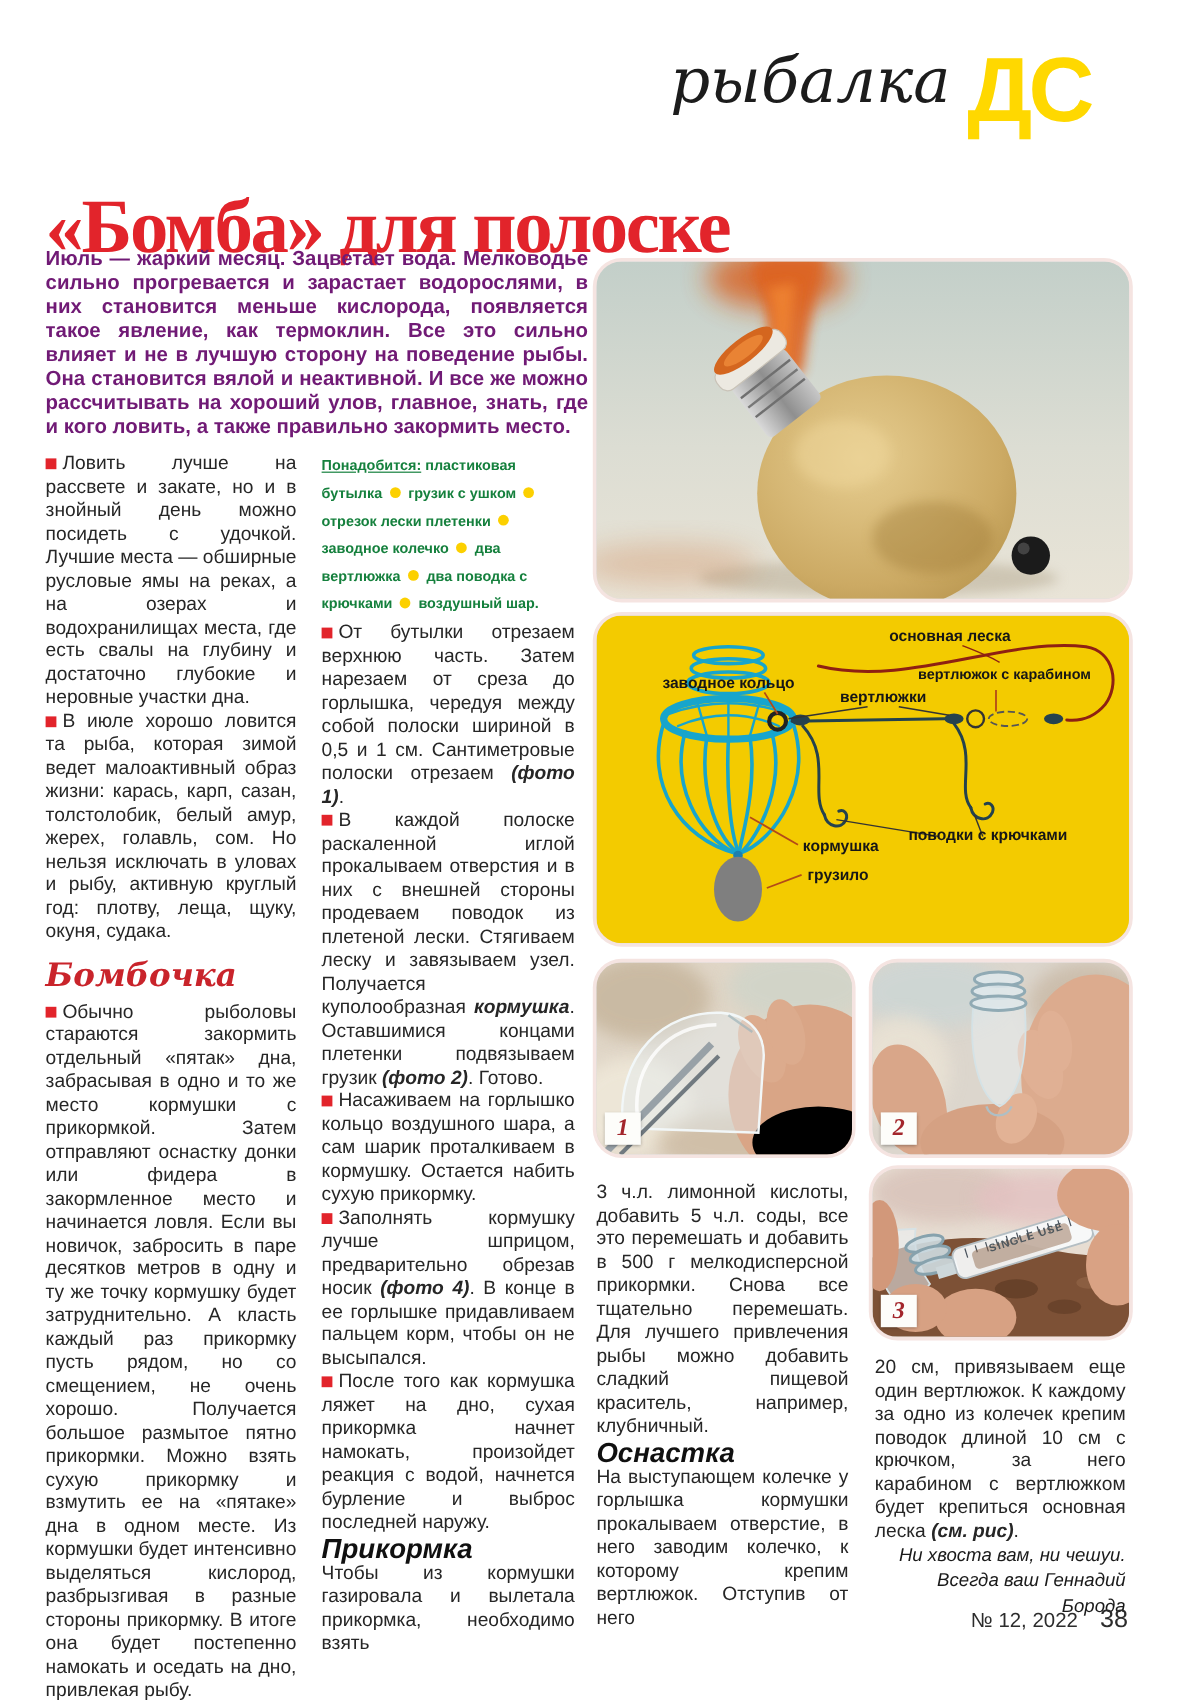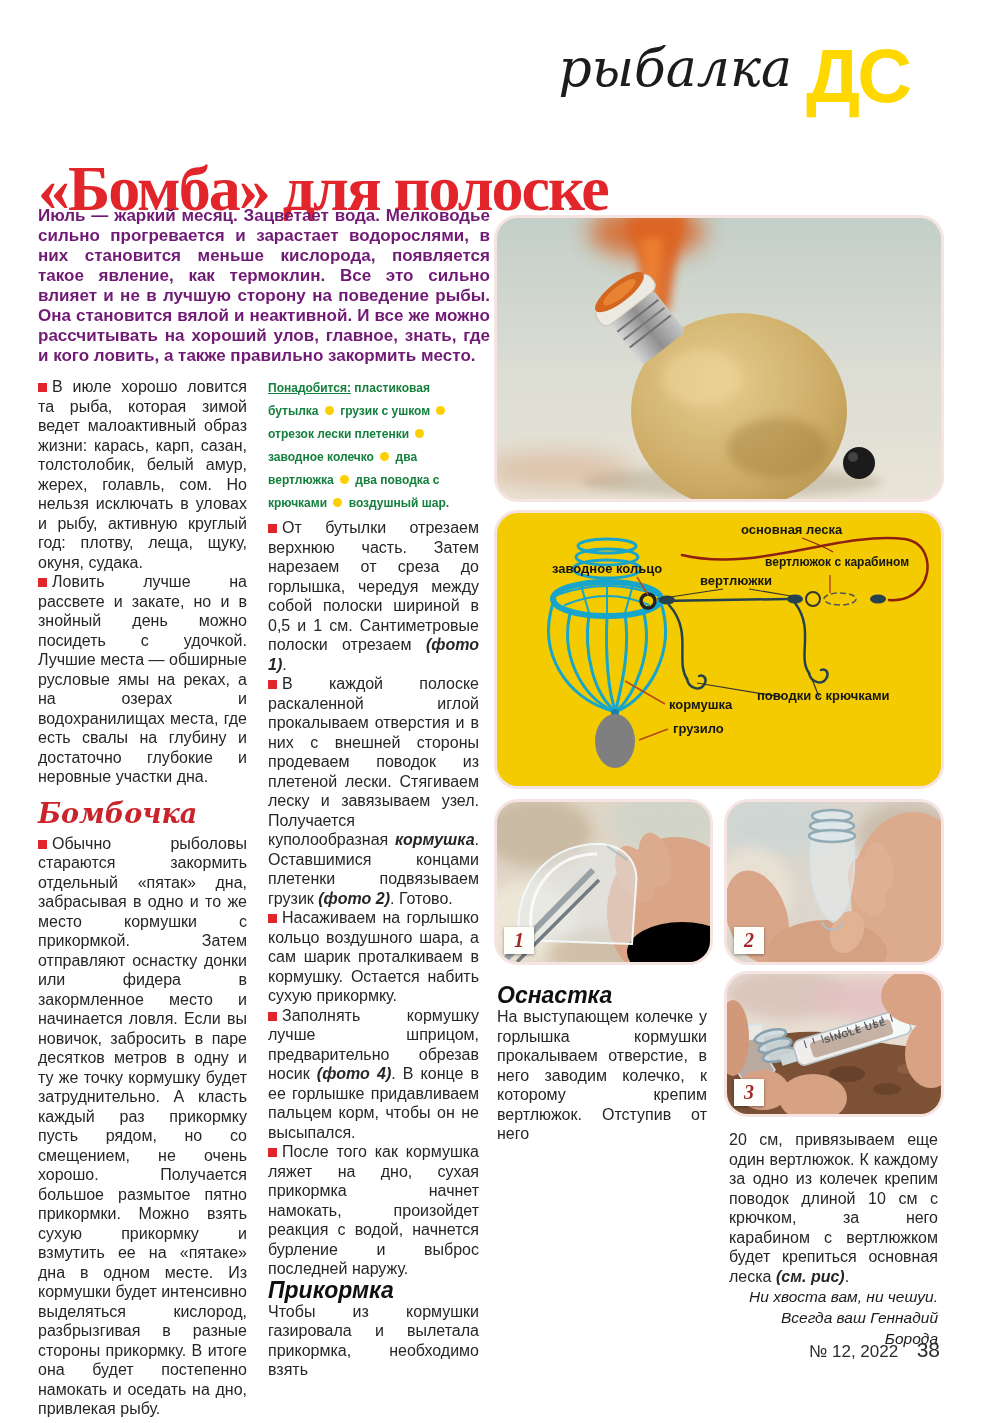--- a/index.html
+++ b/index.html
@@ -53,36 +53,37 @@
 <body>
 
 <div class="page">
 
   <div class="script-name">рыбалка</div>
   <div class="logo">ДС</div>
   <h1 class="title">«Бомба» для полоске</h1>
   <div class="lead">Июль — жаркий месяц. Зацветает вода. Мелководье сильно прогревается и зарастает водорослями, в них становится меньше кислорода, появляется такое явление, как термоклин. Все это сильно влияет и не в лучшую сторону на поведение рыбы. Она становится вялой и неактивной. И все же можно рассчитывать на хороший улов, главное, знать, где и кого ловить, а также правильно закормить место.</div>
 
   <div class="col col1">
+      <p class="body-p"><span class="rsq"></span><span>Ловить лучше на рассвете и закате, но и в знойный день можно посидеть с удочкой. Лучшие места — обширные русловые ямы на реках, а на озерах и водохранилищах места, где есть свалы на глубину и достаточно глубокие и неровные участки дна.</span></p>
       <p class="body-p"><span class="rsq"></span><span>В июле хорошо ловится та рыба, которая зимой ведет малоактивный образ жизни: карась, карп, сазан, толстолобик, белый амур, жерех, голавль, сом. Но нельзя исключать в уловах и рыбу, активную круглый год: плотву, леща, щуку, окуня, судака.</span></p>
-      <p class="body-p"><span class="rsq"></span><span>Ловить лучше на рассвете и закате, но и в знойный день можно посидеть с удочкой. Лучшие места — обширные русловые ямы на реках, а на озерах и водохранилищах места, где есть свалы на глубину и достаточно глубокие и неровные участки дна.</span></p>
       <h2 class="script-h"><span>Бомбочка</span></h2>
       <p class="body-p"><span class="rsq"></span><span>Обычно рыболовы стараются закормить отдельный «пятак» дна, забрасывая в одно и то же место кормушки с прикормкой. Затем отправляют оснастку донки или фидера в закормленное место и начинается ловля. Если вы новичок, забросить в паре десятков метров в одну и ту же точку кормушку будет затруднительно. А класть каждый раз прикормку пусть рядом, но со смещением, не очень хорошо. Получается большое размытое пятно прикормки. Можно взять сухую прикормку и взмутить ее на «пятаке» дна в одном месте. Из кормушки будет интенсивно выделяться кислород, разбрызгивая в разные стороны прикормку. В итоге она будет постепенно намокать и оседать на дно, привлекая рыбу.</span></p>
     </div>
   <div class="col col2">
       <p class="needed"><span class="b u">Понадобится:</span><span class="b"> пластиковая бутылка </span><span class="ydot"></span><span class="b"> грузик с ушком </span><span class="ydot"></span><span class="b"> отрезок лески плетенки </span><span class="ydot"></span><span class="b"> заводное колечко </span><span class="ydot"></span><span class="b"> два вертлюжка </span><span class="ydot"></span><span class="b"> два поводка с крючками </span><span class="ydot"></span><span class="b"> воздушный шар.</span></p>
       <p class="body-p"><span class="rsq"></span><span>От бутылки отрезаем верхнюю часть. Затем нарезаем от среза до горлышка, чередуя между собой полоски шириной в 0,5 и 1 см. Сантиметровые полоски отрезаем </span><span class="b i">(фото 1)</span><span>.</span></p>
       <p class="body-p"><span class="rsq"></span><span>В каждой полоске раскаленной иглой прокалываем отверстия и в них с внешней стороны продеваем поводок из плетеной лески. Стягиваем леску и завязываем узел. Получается куполообразная </span><span class="b i">кормушка</span><span>. Оставшимися концами плетенки подвязываем грузик </span><span class="b i">(фото 2)</span><span>. Готово.</span></p>
       <p class="body-p"><span class="rsq"></span><span>Насаживаем на горлышко кольцо воздушного шара, а сам шарик проталкиваем в кормушку. Остается набить сухую прикормку.</span></p>
       <p class="body-p"><span class="rsq"></span><span>Заполнять кормушку лучше шприцом, предварительно обрезав носик </span><span class="b i">(фото 4)</span><span>. В конце в ее горлышке придавливаем пальцем корм, чтобы он не высыпался.</span></p>
       <p class="body-p"><span class="rsq"></span><span>После того как кормушка ляжет на дно, сухая прикормка начнет намокать, произойдет реакция с водой, начнется бурление и выброс последней наружу.</span></p>
       <h3 class="sub-h"><span>Прикормка</span></h3>
       <p class="body-p"><span>Чтобы из кормушки газировала и вылетала прикормка, необходимо взять</span></p>
     </div>
   <div class="col col3">
+      <p class="body-p"><span>3 ч.л. лимонной кислоты, добавить 5 ч.л. соды, все это перемешать и добавить в 500 г мелкодисперсной прикормки. Снова все тщательно перемешать. Для лучшего привлечения рыбы можно добавить сладкий пищевой краситель, например, клубничный.</span></p>
       <h3 class="sub-h"><span>Оснастка</span></h3>
       <p class="body-p"><span>На выступающем колечке у горлышка кормушки прокалываем отверстие, в него заводим колечко, к которому крепим вертлюжок. Отступив от него</span></p>
     </div>
   <div class="col col4">
       <p class="body-p"><span>20 см, привязываем еще один вертлюжок. К каждому за одно из колечек крепим поводок длиной 10 см с крючком, за него карабином с вертлюжком будет крепиться основная леска </span><span class="b i">(см. рис)</span><span>.</span></p>
       <p class="sig"><span>Ни хвоста вам, ни чешуи.</span></p>
       <p class="sig"><span>Всегда ваш Геннадий Борода</span></p>
     </div>
 
   <div class="imgbox" id="photo-top">

